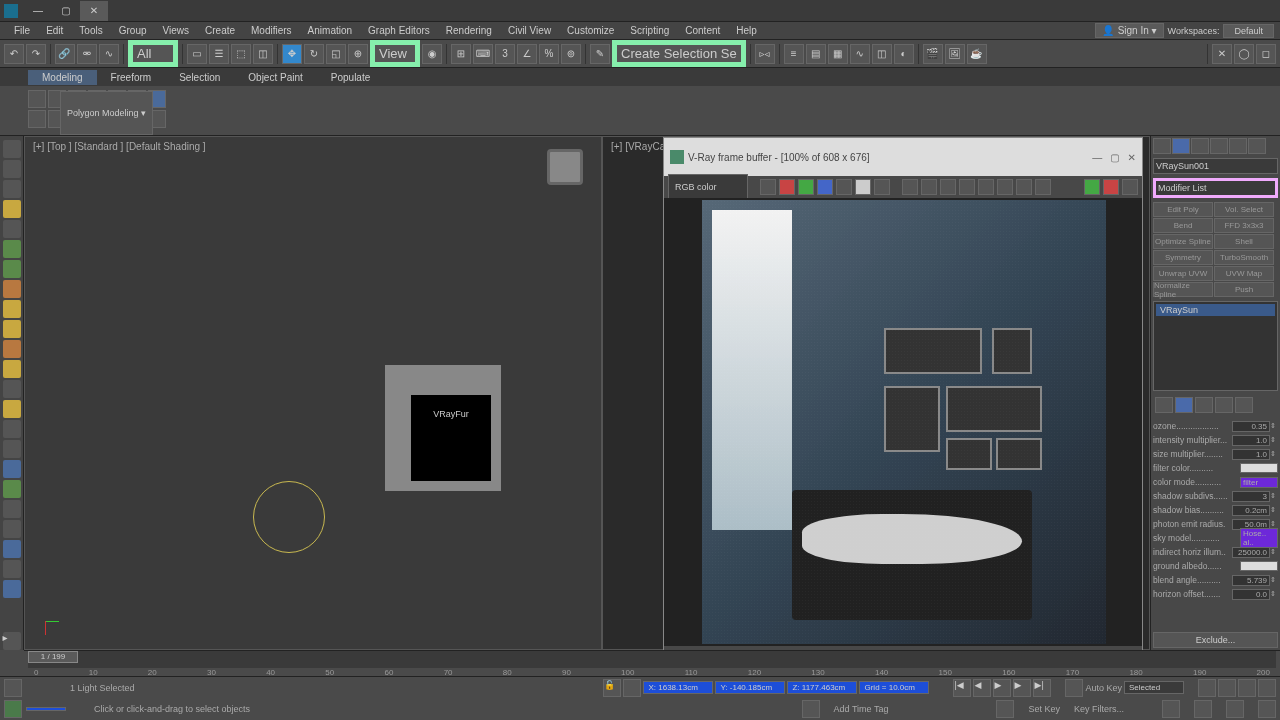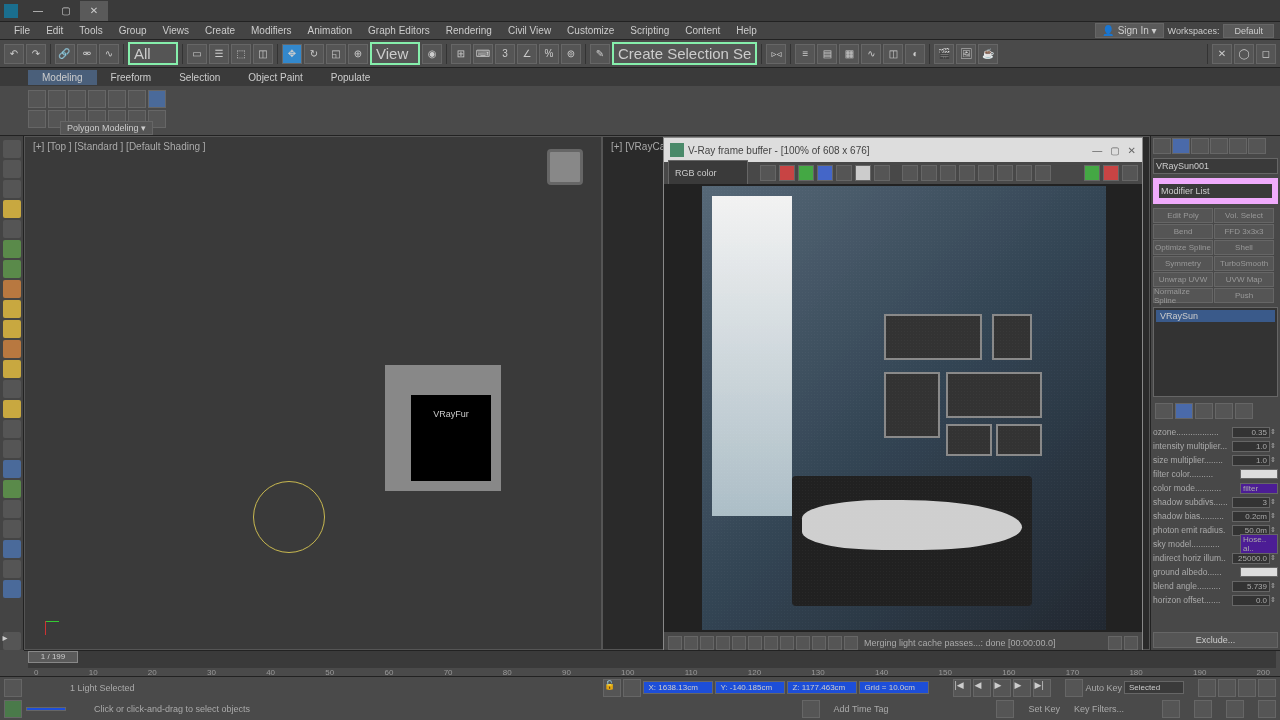--- a/index.html
+++ b/index.html
@@ -13,50 +13,50 @@
 .menubar{height:18px;background:#444;display:flex;align-items:center;padding-left:6px;border-bottom:1px solid #222}
 .menu-item{padding:2px 8px;font-size:10px;color:#ccc}
 .menubar-right{margin-left:auto;display:flex;align-items:center;gap:4px;padding-right:6px}
 .signin{background:#5a5a5a;padding:1px 6px;font-size:10px;border:1px solid #666}
 .ws-label{font-size:9px}
 .ws-drop{background:#5a5a5a;padding:1px 10px;font-size:9px;border:1px solid #666}
 .toolbar1{height:28px;background:#4a4a4a;display:flex;align-items:center;padding:0 4px;border-bottom:1px solid #222;gap:2px}
 .tb-btn{width:20px;height:20px;background:#555;border:1px solid #666;display:flex;align-items:center;justify-content:center;font-size:10px}
 .tb-btn.blue{background:#3388cc}
 .tb-sep{width:1px;height:20px;background:#333;margin:0 2px}
-.tb-drop{background:#555;border:2px solid #86efac;padding:1px 4px;font-size:15px;min-width:50px}
+.tb-drop{background:#555;border:5px solid #86efac;padding:1px 4px;font-size:13px;min-width:50px}
 .ribbon-tabs{height:18px;background:#3a3a3a;display:flex;align-items:center;padding-left:28px}
 .rtab{padding:2px 14px;font-size:10px;color:#ccc}
 .rtab.active{background:#4a5f7a}
 .ribbon{height:50px;background:#4a4a4a;display:flex;padding:4px 28px;border-bottom:1px solid #222;gap:2px}
 .rbtn{width:18px;height:18px;background:#555;border:1px solid #666}
 .rbtn-stack{display:flex;flex-direction:column;gap:2px}
 .rbtn-row{display:flex;gap:2px}
-.poly-label{position:absolute;bottom:0;left:60px;font-size:9px;background:#555;padding:1px 6px;border:1px solid #666}
+.poly-label{position:absolute;bottom:0;left:60px;font-size:9px;background:#555;padding:16px 6px;border:1px solid #666}
 .main-area{position:absolute;top:136px;left:0;right:0;bottom:70px;display:flex}
 .left-tools{width:24px;background:#444;display:flex;flex-direction:column;gap:2px;padding-top:4px;align-items:center;border-right:1px solid #222}
 .lt-icon{width:18px;height:18px;background:#555;border-radius:2px}
 .lt-icon.y{background:#c8a840}
 .lt-icon.g{background:#5a8a4a}
 .lt-icon.b{background:#4a6a9a}
 .lt-icon.o{background:#b87840}
 .viewports{flex:1;display:flex;position:relative}
 .vp-left{width:578px;background:#3a3a3a;border:1px solid #555;position:relative}
 .vp-label{position:absolute;top:4px;left:8px;font-size:10px;color:#aaa}
 .viewcube{position:absolute;top:12px;right:18px;width:36px;height:36px;background:#888;border:3px solid #666;border-radius:4px}
 .vp-scene{position:absolute;top:228px;left:360px;width:116px;height:126px;background:#888}
 .vp-scene-inner{position:absolute;top:30px;left:26px;width:80px;height:86px;background:#000}
 .vp-scene-label{color:#ccc;font-size:9px;text-align:center;margin-top:14px}
 .vp-gizmo{position:absolute;top:344px;left:228px;width:72px;height:72px;border:1px solid #c8b850;border-radius:50%}
 .vp-axis{position:absolute;bottom:8px;left:20px;width:20px;height:20px}
 .vp-axis .ax{position:absolute;width:14px;height:1px;background:#3c3}
 .vp-axis .ay{position:absolute;width:1px;height:14px;background:#c33}
 .vp-right{flex:1;background:#2a2a2a;border:1px solid #555;position:relative}
 .vfb-window{position:absolute;top:0;left:60px;width:480px;height:514px;background:#555;border:1px solid #888}
-.vfb-title{height:24px;background:#ddd;display:flex;align-items:center;padding:0 6px;color:#444;font-size:10px}
+.vfb-title{height:38px;background:#ddd;display:flex;align-items:center;padding:0 6px;color:#444;font-size:10px}
 .vfb-title-icon{width:14px;height:14px;background:#4a8a6a;margin-right:4px}
 .vfb-title-btns{margin-left:auto;display:flex;gap:8px;color:#666}
 .vfb-toolbar{height:22px;background:#484848;display:flex;align-items:center;padding:0 4px;gap:3px}
 .vfb-drop{background:#3a3a3a;padding:7px 6px;font-size:9px;border:1px solid #666;min-width:80px}
 .vfb-btn{width:16px;height:16px;background:#555;border:1px solid #666}
 .vfb-btn.r{background:#c84444}
 .vfb-btn.g{background:#44a844}
 .vfb-btn.b{background:#4466c8}
 .vfb-btn.w{background:#ccc}
 .vfb-render{height:448px;background:#222;position:relative;overflow:hidden}
@@ -72,33 +72,33 @@
 .render-bed{position:absolute;bottom:24px;left:90px;width:240px;height:130px;background:#2a2a2a;border-radius:4px}
 .render-sheet{position:absolute;bottom:80px;left:100px;width:220px;height:50px;background:#c8c8c8;border-radius:40% 60% 50% 40%}
 .render-noise{position:absolute;inset:0;background-image:radial-gradient(#fff1 1px,transparent 1px);background-size:3px 3px;opacity:0.4}
 .vfb-status{height:22px;background:#484848;display:flex;align-items:center;padding:0 4px;gap:2px;font-size:9px}
 .vfb-st-btn{width:14px;height:14px;background:#555;border:1px solid #666}
 .vfb-st-text{margin-left:4px;color:#aaa}
 .right-panel{width:130px;background:#484848;border-left:1px solid #222;display:flex;flex-direction:column;font-size:9px}
 .rp-tabs{height:20px;display:flex;gap:1px;padding:2px}
 .rp-tab{width:18px;height:16px;background:#555;border:1px solid #666}
 .rp-name{background:#3a3a3a;margin:2px;padding:2px;border:1px solid #666}
-.rp-dropdn{background:#3a3a3a;margin:2px;padding:2px;border:6px solid #f0abfc}
+.rp-dropdn{background:#3a3a3a;margin:2px;padding:2px;border:3px solid #f0abfc}
 .rp-mods{margin:2px;display:flex;flex-wrap:wrap;gap:1px}
 .rp-mod-btn{width:60px;height:15px;background:#555;border:1px solid #666;font-size:8px;display:flex;align-items:center;justify-content:center;color:#999}
 .rp-stack{background:#333;margin:2px;height:90px;border:1px solid #666;padding:2px}
 .rp-stack-item{background:#3a5a8a;padding:1px 4px;font-size:9px}
 .rp-pin-row{display:flex;gap:2px;padding:2px;margin:2px}
 .rp-pin{width:18px;height:16px;background:#555;border:1px solid #666}
 .rp-pin.active{background:#4a6aaa}
 .rp-params{flex:1;overflow:hidden;padding:2px}
 .rp-param-row{display:flex;align-items:center;height:14px;font-size:8.5px;color:#aaa}
 .rp-param-label{flex:1;white-space:nowrap;overflow:hidden}
 .rp-param-val{width:38px;background:#333;border:1px solid #666;text-align:right;padding:0 2px;font-size:8px}
-.rp-param-drop{width:38px;background:#4c1d95;border:1px solid #666;font-size:8px;padding:0 2px}
+.rp-param-drop{width:38px;background:#6d28d9;border:1px solid #666;font-size:8px;padding:0 2px}
 .rp-swatch{width:38px;height:10px;background:#ddd;border:1px solid #666}
 .rp-exclude{background:#555;margin:2px;padding:2px;text-align:center;border:1px solid #666;font-size:9px}
 .timeline{position:absolute;bottom:44px;left:24px;right:0;height:26px;background:#4a4a4a;border-top:1px solid #222}
 .tl-track{height:17px;background:#3a3a3a;margin:0 4px;position:relative}
 .tl-frame{position:absolute;left:0;top:0;width:50px;height:12px;background:#5a5a5a;border:1px solid #888;font-size:8px;text-align:center;line-height:10px}
 .tl-ruler{height:14px;display:flex;justify-content:space-between;padding:0 10px;font-size:8px;color:#999}
 .statusbar{position:absolute;bottom:0;left:0;right:0;height:44px;background:#4a4a4a;border-top:1px solid #222;display:flex;flex-direction:column}
 .sb-row1{height:22px;display:flex;align-items:center;padding:0 4px;font-size:9px;gap:4px}
 .sb-row2{height:22px;display:flex;align-items:center;padding:0 4px;font-size:9px;gap:4px}
 .sb-text{color:#aaa}

